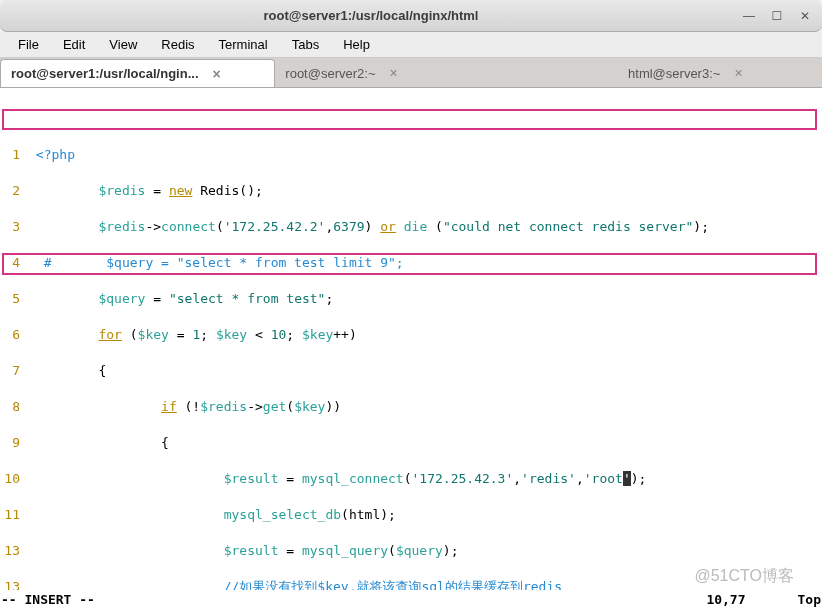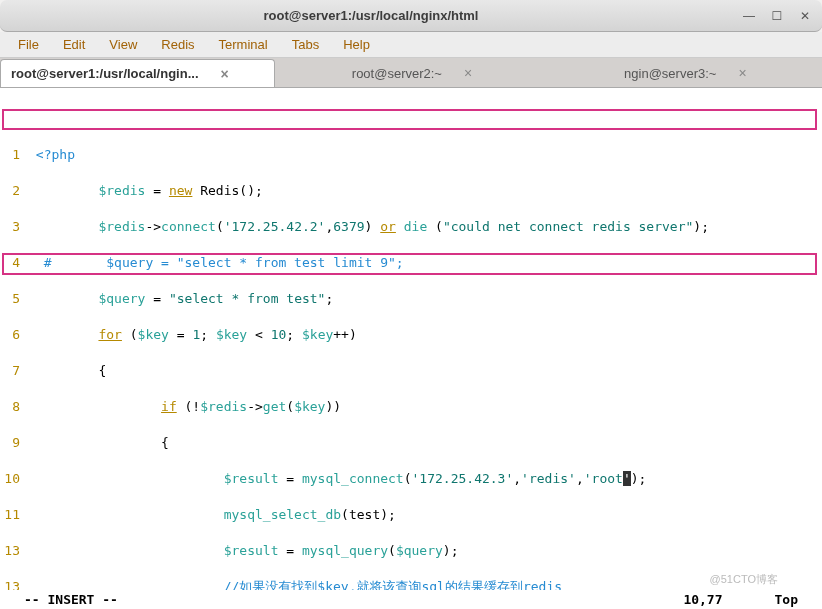--- a/index.html
+++ b/index.html
@@ -2,41 +2,41 @@
 <html><head>
 <meta charset="utf-8">
 <style>
 * { margin: 0; padding: 0; box-sizing: border-box; }
 body { font-family: sans-serif; font-size: 13px; background: #f2f1f0; width: 822px; height: 609px; overflow: hidden; position: relative; }
 .titlebar { background: linear-gradient(#e8e8e8,#d4d4d4); height: 32px; display: flex; align-items: center; border-bottom: 1px solid #aaa; border-radius: 7px; }
 .titlebar .title { flex: 1; text-align: center; font-weight: bold; color: #3c3c3c; }
 .titlebar .btns { display: flex; gap: 14px; margin-right: 10px; }
 .titlebar .wbtn { width: 14px; height: 14px; display: flex; align-items: center; justify-content: center; font-size: 12px; color: #555; }
 .menubar { background: #ededed; height: 26px; display: flex; align-items: center; padding-left: 8px; gap: 4px; border-bottom: 1px solid #ccc; }
-.menubar span { padding: 2px 10px; color: #a16207; }
+.menubar span { padding: 2px 10px; color: #000000; }
 .tabbar { background: #d4d1cf; height: 30px; display: flex; align-items: flex-end; border-bottom: 1px solid #aaa; }
-.tab { height: 28px; display: flex; align-items: center; padding: 0 10px; color: #555; gap: 16px; min-width: 0; }
+.tab { height: 28px; display: flex; align-items: center; padding: 0 10px; color: #555; gap: 8px; min-width: 0; }
 .tab.active { background: #fff; border: 1px solid #aaa; border-bottom: none; border-top-left-radius: 4px; border-top-right-radius: 4px; font-weight: bold; color: #333; }
 .tab .close { font-size: 14px; color: #888; margin-left: 6px; }
 .editor { background: #fff; font-family: "DejaVu Sans Mono", monospace; font-size: 13px; line-height: 18px; padding: 4px 0 0 0; white-space: pre; overflow: hidden; height: 505px; position: relative; }
 .line { display: flex; }
 .lnum { color: #b58900; width: 28px; text-align: right; padding-right: 8px; flex-shrink: 0; }
 .code { flex: 1; }
 .red { color: #0f766e; }
 .teal { color: #2aa198; }
 .yellow { color: #b58900; text-decoration: underline; }
 .blue { color: #268bd2; }
 .highlight-box { position: absolute; border: 2px solid #d63384; pointer-events: none; }
 .hb1 { left: 2px; top: 21px; width: 815px; height: 21px; }
 .hb2 { left: 2px; top: 165px; width: 815px; height: 22px; }
-.statusbar { position: absolute; bottom: 0; left: 0; right: 0; background: #fff; font-family: monospace; font-size: 13px; display: flex; padding: 2px 24px; font-weight: bold; justify-content: flex-end; }
+.statusbar { position: absolute; bottom: 0; left: 0; right: 0; background: #fff; font-family: monospace; font-size: 13px; display: flex; padding: 2px 1px; font-weight: bold; justify-content: flex-end; }
 .statusbar .mode { flex: 1; }
 .statusbar .pos { margin-right: 52px; }
 .cursor { background:#333; color:#fff; }
-.watermark { position:absolute; right:44px; bottom:22px; color:#bbb; font-size:11px; }
+.watermark { position:absolute; right:28px; bottom:22px; color:#bbb; font-size:16px; }
 </style>
 </head>
 <body>
 
 <div class="titlebar">
   <div class="title">root@server1:/usr/local/nginx/html</div>
   <div class="btns">
     <span class="wbtn">—</span>
     <span class="wbtn">☐</span>
     <span class="wbtn">✕</span>
@@ -51,44 +51,44 @@
   <span>Terminal</span>
   <span>Tabs</span>
   <span>Help</span>
 </div>
 
 <div class="tabbar">
   <div class="tab active" style="flex:1">
     <span>root@server1:/usr/local/ngin...</span>
     <span class="close">×</span>
   </div>
-  <div class="tab" style="flex:1;justify-content:center">
+  <div class="tab" style="flex:1;justify-content:flex-start">
     <span>root@server2:~</span>
     <span class="close">×</span>
   </div>
   <div class="tab" style="flex:1;justify-content:center">
-    <span>ngin@server3:~</span>
+    <span>html@server3:~</span>
     <span class="close">×</span>
   </div>
 </div>
 
 <div class="editor">
 <div class="highlight-box hb1"></div>
 <div class="highlight-box hb2"></div>
 <div class="line"><span class="lnum">1</span><span class="code"> <span class="blue">&lt;?php</span></span></div>
 <div class="line"><span class="lnum">2</span><span class="code">         <span class="teal">$redis</span><span> = </span><span class="yellow">new</span><span> Redis();</span></span></div>
 <div class="line"><span class="lnum">3</span><span class="code">         <span class="teal">$redis</span><span>-&gt;</span><span class="teal">connect</span><span>(</span><span class="red">'172.25.42.2'</span><span>,</span><span class="red">6379</span><span>) </span><span class="yellow">or</span><span> </span><span class="teal">die</span><span> (</span><span class="red">"could net connect redis server"</span><span>);</span></span></div>
 <div class="line"><span class="lnum">4</span><span class="code"><span class="blue">  #       $query = "select * from test limit 9";</span></span></div>
 <div class="line"><span class="lnum">5</span><span class="code">         <span class="teal">$query</span><span> = </span><span class="red">"select * from test"</span><span>;</span></span></div>
 <div class="line"><span class="lnum">6</span><span class="code">         <span class="yellow">for</span><span> (</span><span class="teal">$key</span><span> = </span><span class="red">1</span><span>; </span><span class="teal">$key</span><span> &lt; </span><span class="red">10</span><span>; </span><span class="teal">$key</span><span>++)</span></span></div>
 <div class="line"><span class="lnum">7</span><span class="code">         <span>{</span></span></div>
 <div class="line"><span class="lnum">8</span><span class="code">                 <span class="yellow">if</span><span> (!</span><span class="teal">$redis</span><span>-&gt;</span><span class="teal">get</span><span>(</span><span class="teal">$key</span><span>))</span></span></div>
 <div class="line"><span class="lnum">9</span><span class="code">                 <span>{</span></span></div>
 <div class="line"><span class="lnum">10</span><span class="code">                         <span class="teal">$result</span><span> = </span><span class="teal">mysql_connect</span><span>(</span><span class="red">'172.25.42.3'</span><span>,</span><span class="red">'redis'</span><span>,</span><span class="red">'root</span><span class="cursor">'</span><span>);</span></span></div>
-<div class="line"><span class="lnum">11</span><span class="code">                         <span class="teal">mysql_select_db</span><span>(test);</span></span></div>
+<div class="line"><span class="lnum">11</span><span class="code">                         <span class="teal">mysql_select_db</span><span>(html);</span></span></div>
 <div class="line"><span class="lnum">13</span><span class="code">                         <span class="teal">$result</span><span> = </span><span class="teal">mysql_query</span><span>(</span><span class="teal">$query</span><span>);</span></span></div>
 <div class="line"><span class="lnum">13</span><span class="code">                         <span class="blue">//如果没有找到$key,就将该查询sql的结果缓存到redis</span></span></div>
 
 
 
 
 
 
 
 

